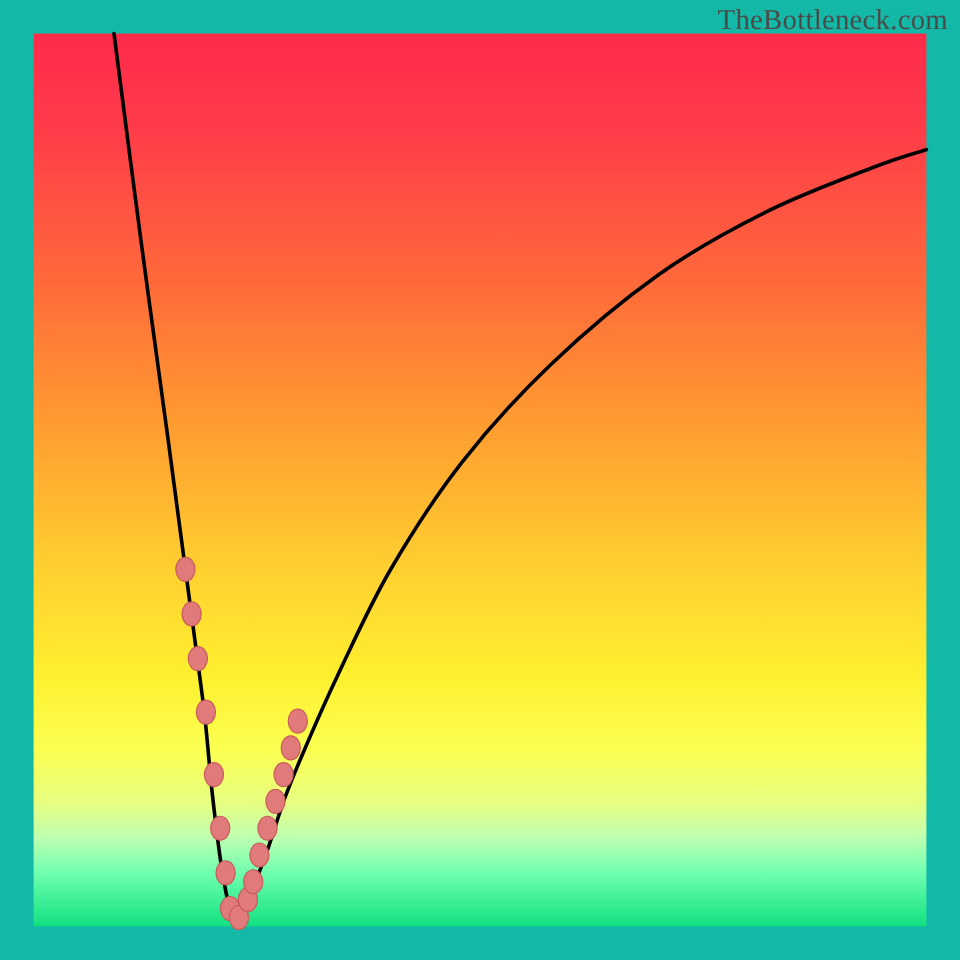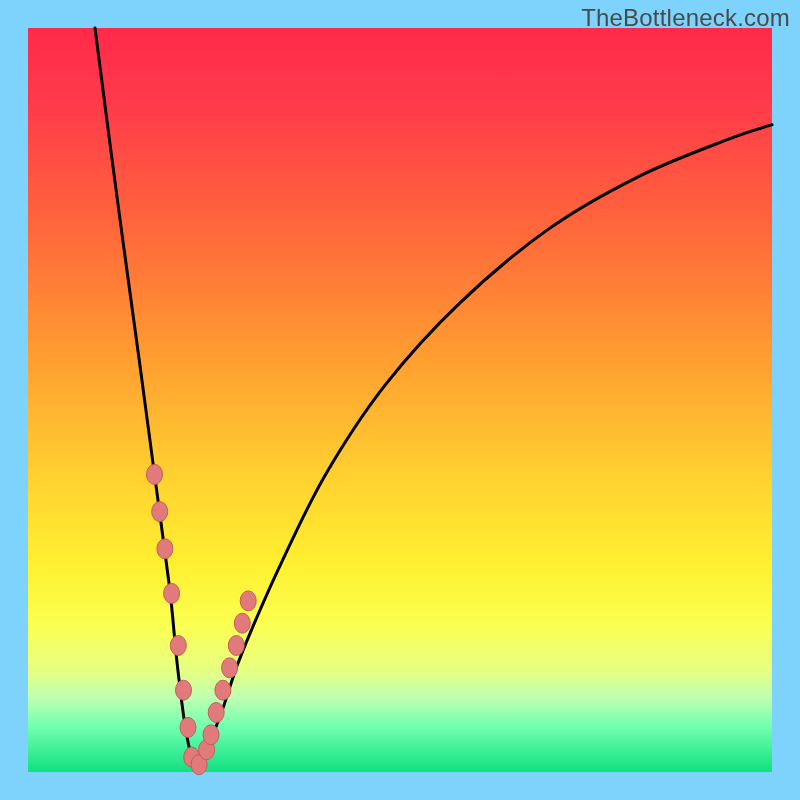--- a/index.html
+++ b/index.html
@@ -10,21 +10,22 @@
     overflow: hidden;
     background: #000;
     font-family: Arial, Helvetica, sans-serif;
   }
   .frame {
     position: absolute;
     left: 0;
     top: 0;
     width: 800px;
     height: 800px;
-    background: #7dd3fc;
+    background: #14b8a6;
+    font-family: Liberation Serif, serif;
   }
   .plot {
     position: absolute;
     left: 28px;
     top: 28px;
     width: 744px;
     height: 744px;
     background: linear-gradient(
       to bottom,
       #ff2a4a 0%,

